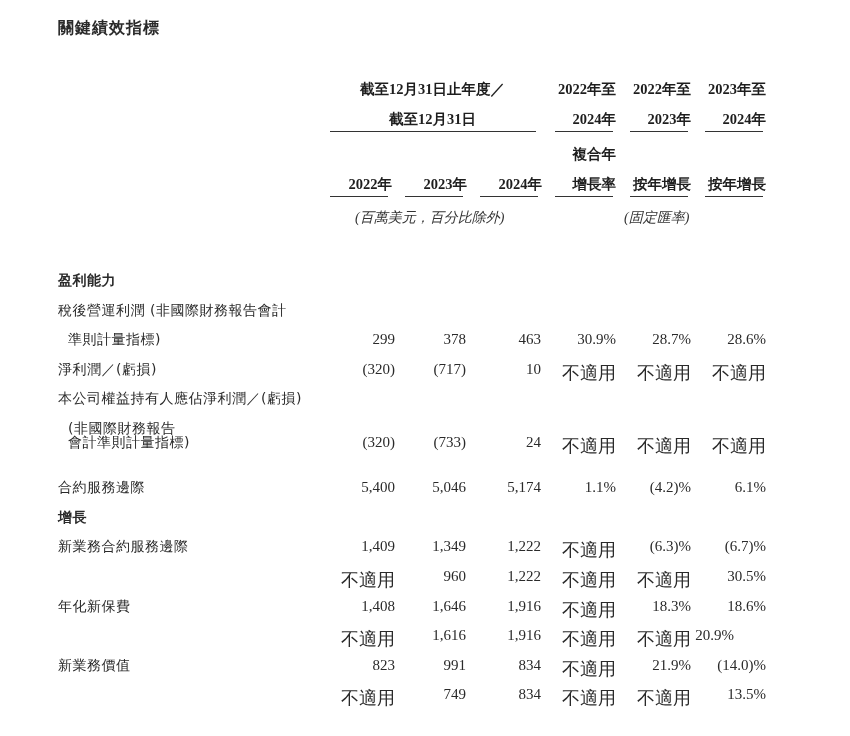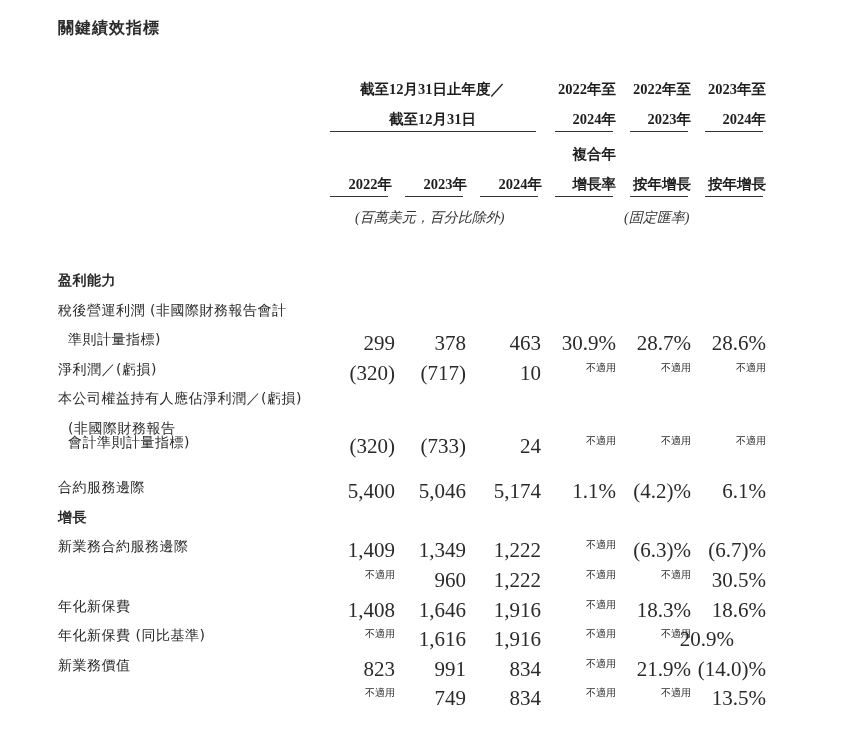--- a/index.html
+++ b/index.html
@@ -18,22 +18,22 @@
   .hdr.right { text-align: right; }
   .rule { position: absolute; height: 1px; background: #333; }
   .note { position: absolute; font-size: 14px; font-style: italic; color: #333; white-space: nowrap; }
   .row { position: absolute; left: 0; width: 850px; height: 30px; }
   .row .label {
     position: absolute; font-size: 15px; color: #2a2a2a; white-space: nowrap;
     font-family: "DejaVu Sans", "Liberation Sans", sans-serif; letter-spacing: 0.5px;
     font-size: 14px;
   }
   .row .label.section { font-weight: bold; }
-  .row .cell { position: absolute; text-align: right; font-size: 21px; color: #2a2a2a; white-space: nowrap; }
-  .row .cell.na { font-family: "DejaVu Sans", "Liberation Sans", sans-serif; font-size: 10px; }
+  .row .cell { position: absolute; text-align: right; font-size: 15px; color: #2a2a2a; white-space: nowrap; }
+  .row .cell.na { font-family: "DejaVu Sans", "Liberation Sans", sans-serif; font-size: 18px; }
 </style>
 </head>
 <body>
 
 <div class="title">關鍵績效指標</div>
 
 <div>
   <div class="hdr center" style="left:330px; top:80px; width:205px;">截至12月31日止年度／</div>
   <div class="hdr center" style="left:330px; top:110px; width:205px;">截至12月31日</div>
   <div class="rule" style="left:330px; top:131px; width:206px;"></div>
@@ -140,21 +140,20 @@
     <div class="row" style="top: 591.6px;">
       <div class="label" style="left: 58px; top: 6px;">年化新保費</div>
       <div class="cell" style="left: 305px; width: 90px; top: 6px;">1,408</div>
       <div class="cell" style="left: 376px; width: 90px; top: 6px;">1,646</div>
       <div class="cell" style="left: 451px; width: 90px; top: 6px;">1,916</div>
       <div class="cell na" style="left: 526px; width: 90px; top: 6px;">不適用</div>
       <div class="cell" style="left: 601px; width: 90px; top: 6px;">18.3%</div>
       <div class="cell" style="left: 676px; width: 90px; top: 6px;">18.6%</div>
     </div>
     <div class="row" style="top: 621.2px;">
-      <div class="label" style="left: 58px; top: 6px;">年化新保費 (同比基準)</div>
       <div class="cell na" style="left: 305px; width: 90px; top: 6px;">不適用</div>
       <div class="cell" style="left: 376px; width: 90px; top: 6px;">1,616</div>
       <div class="cell" style="left: 451px; width: 90px; top: 6px;">1,916</div>
       <div class="cell na" style="left: 526px; width: 90px; top: 6px;">不適用</div>
       <div class="cell na" style="left: 601px; width: 90px; top: 6px;">不適用</div>
       <div class="cell" style="left: 644px; width: 90px; top: 6px;">20.9%</div>
     </div>
     <div class="row" style="top: 650.8px;">
       <div class="label" style="left: 58px; top: 6px;">新業務價值</div>
       <div class="cell" style="left: 305px; width: 90px; top: 6px;">823</div>

